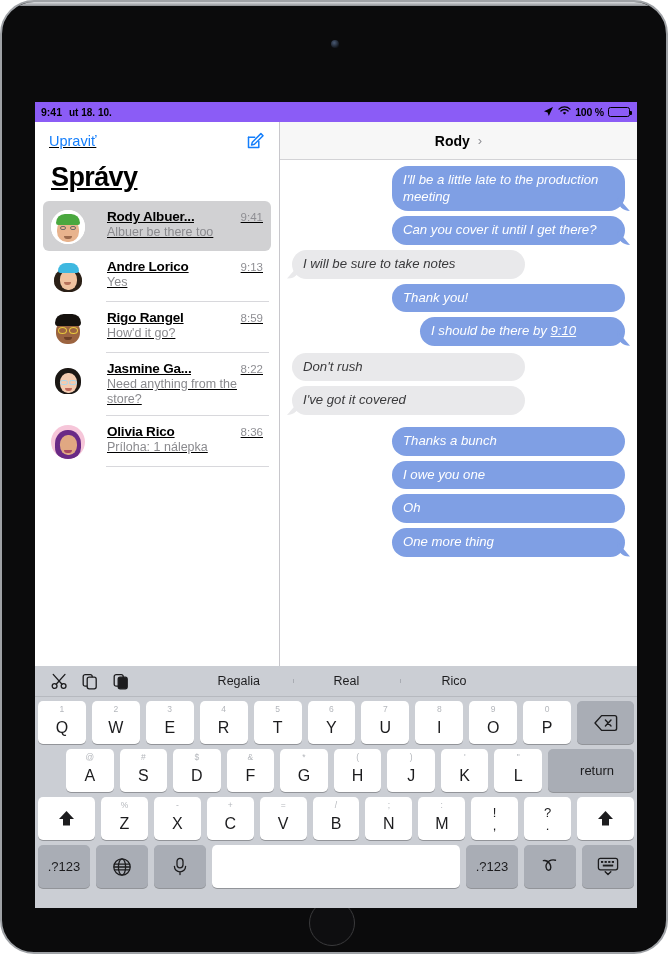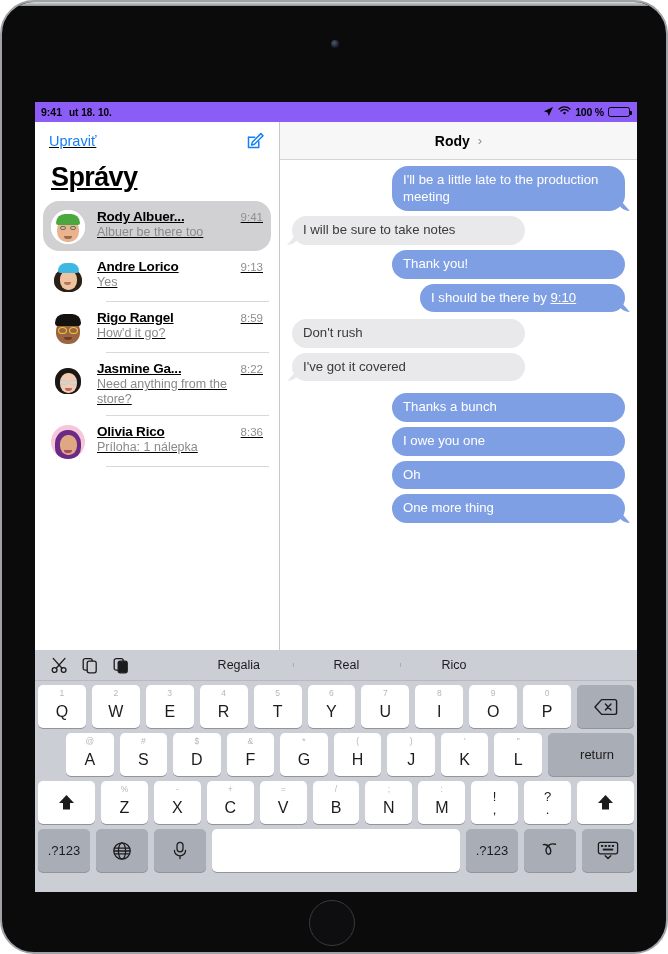--- a/index.html
+++ b/index.html
@@ -75,21 +75,21 @@
   }
   #edit-button { color:#147efb; font-size:14.5px; }
   #compose-button { width:19px; height:19px; position:relative; }
   #compose-button svg { display:block; }
   #sidebar-title {
     font-size:27px; font-weight:bold; letter-spacing:-0.6px;
     padding:2px 0 8px 16px; color:#000;
   }
   .conv-list { padding:0 8px; }
   .conv {
-    display:flex; gap:12px; padding:7px 8px; border-radius:16px; position:relative;
+    display:flex; gap:22px; padding:7px 8px; border-radius:6px; position:relative;
   }
   .conv.selected { background:#d1d1d3; }
   .conv-sep {
     height:1px; background:#d8d8dc; margin-left:63px; margin-right:2px;
   }
   .avatar {
     width:34px; height:34px; border-radius:50%; flex:0 0 34px;
     position:relative; overflow:hidden; margin-top:2px;
   }
   .conv-body { flex:1; min-width:0; padding-top:1px; }
@@ -105,21 +105,21 @@
 
   
   #convo { flex:1; position:relative; background:#fff; display:flex; flex-direction:column; }
   #convo-header {
     height:38px; background:#f7f7f7; border-bottom:1px solid #d3d3d6;
     display:flex; align-items:center; justify-content:center; gap:8px;
   }
   #convo-title { font-size:14px; font-weight:bold; color:#000; }
   #convo-chevron { color:#8e8e93; font-size:13px; }
 
-  #thread { position:relative; flex:1; padding:6px 12px 0 12px; overflow:hidden; }
+  #thread { position:relative; flex:1; padding:6px 12px 0 12px; overflow:hidden;font-style:italic; }
 
   .bubble {
     max-width:233px; padding:6px 11px; border-radius:16px;
     font-size:13.2px; line-height:1.26; position:relative;
     margin-bottom:5px; word-wrap:break-word;
   }
   .out { background:#7f9fe4; color:#fff; margin-left:auto; }
   .in  { background:#e9e9eb; color:#3a3a3c; margin-right:auto; }
   .out.tail::after {
     content:""; position:absolute; right:-5px; bottom:0;
@@ -190,21 +190,21 @@
   .cb-icon { width:22px; height:22px; flex:0 0 22px; position:relative; }
   #imessage-field {
     flex:1; height:26px; border:1.1px solid #d8d8dc; border-radius:14px;
     display:flex; align-items:center; justify-content:space-between;
     padding:0 9px 0 12px;
   }
   #imessage-placeholder { font-size:13px; color:#b9b9be; }
 
   
   #keyboard {
-    position:absolute; left:33px; top:648px; width:602px; height:242px;
+    position:absolute; left:33px; top:664px; width:602px; height:242px;
     background:#cbced4;
   }
   #predictive {
     height:31px; display:flex; align-items:center; position:relative;
     border-bottom:0.5px solid #b6b9bf;
   }
   #pred-tools { display:flex; align-items:center; gap:14px; padding-left:16px; width:150px; }
   .pred-tool { width:17px; height:17px; position:relative; }
   #pred-words { flex:1; display:flex; align-items:center; height:100%; }
   .pred-word {
@@ -383,20 +383,21 @@
       </div>
 
       <div id="convo">
         <div id="convo-header">
           <span id="convo-title">Rody</span>
           <span id="convo-chevron">›</span>
         </div>
 
         <div id="thread">
           <div class="bubble out tail">I'll be a little late to the production meeting</div>
+          <div class="bubble out tail">Can you cover it until I get there?</div>
           <div class="bubble in tail">I will be sure to take notes</div>
           <div class="bubble out">Thank you!</div>
           <div class="bubble out tail" style="max-width:205px;"><span>I should be there by <span class="u">9:10</span></span></div>
           <div class="bubble in" style="margin-top:7px;">Don't rush</div>
           <div class="bubble in tail">I've got it covered</div>
           <div class="bubble out" style="margin-top:12px;">Thanks a bunch</div>
           <div class="bubble out">I owe you one</div>
           <div class="bubble out">Oh</div>
           <div class="bubble out tail">One more thing</div>
         </div>

